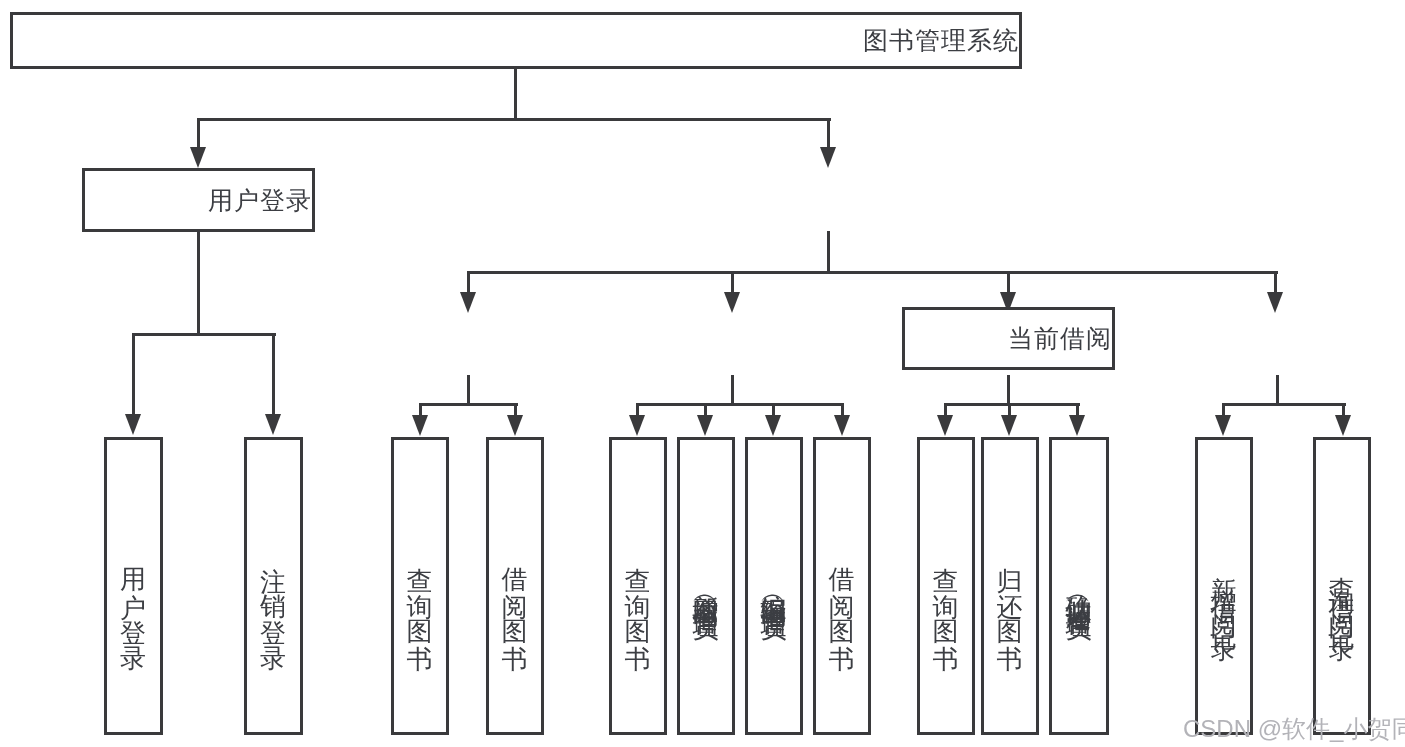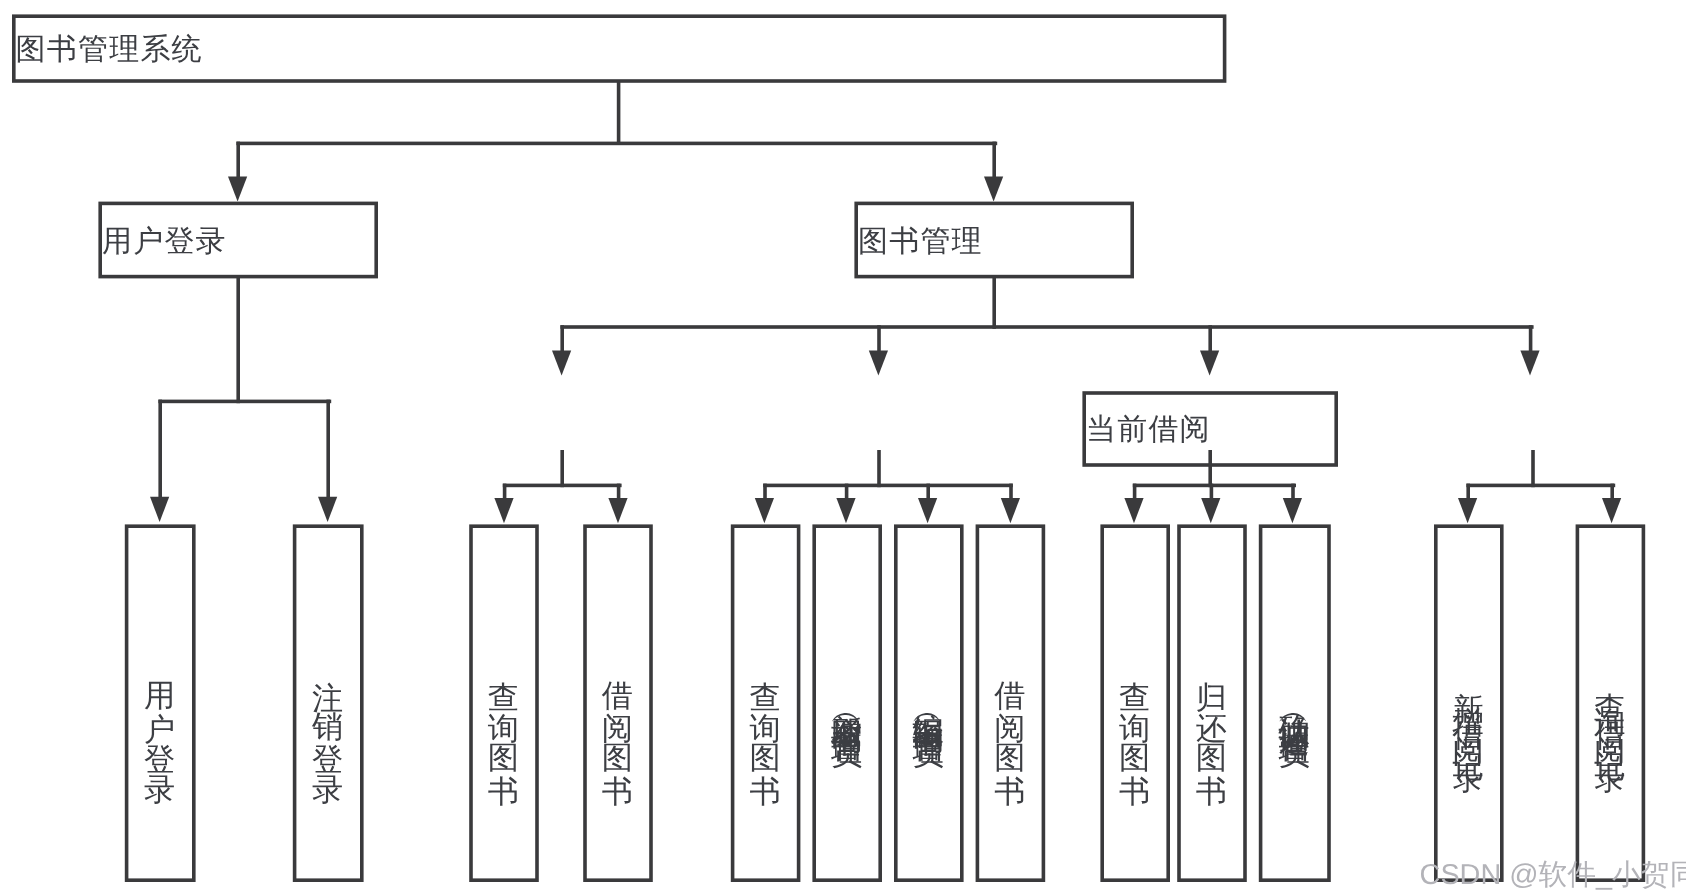--- a/index.html
+++ b/index.html
@@ -17,21 +17,21 @@
     overflow: hidden;
     font-family: "Liberation Sans", "DejaVu Sans", sans-serif;
   }
   .node {
     position: absolute;
     box-sizing: border-box;
     border: 3px solid var(--line);
     background: var(--bg);
     display: flex;
     align-items: center;
-    justify-content: flex-start;
+    justify-content: flex-end;
   }
   .node-label {
     color: var(--text);
     font-size: 25px;
     letter-spacing: 1px;
     white-space: nowrap;
   }
   .leaf {
     position: absolute;
     box-sizing: border-box;
@@ -85,44 +85,41 @@
 
   <div class="vline" style="left:514px; top:67px; height:52px;"></div>
   <div class="hline" style="left:197px; top:118px; width:634px;"></div>
   <div class="vline" style="left:197px; top:118px; height:31px;"></div>
   <div class="ahead" style="left:190px; top:147px;"></div>
   <div class="vline" style="left:827px; top:118px; height:31px;"></div>
   <div class="ahead" style="left:820px; top:147px;"></div>
 
   <div class="node" style="left:82px; top:168px; width:233px; height:64px;">
     <span class="node-label">用户登录</span>
-  </div>
-  <div class="node" style="left:712px; top:168px; width:233px; height:64px;">
-    <span class="node-label">图书管理</span>
   </div>
 
   <div class="vline" style="left:197px; top:231px; height:105px;"></div>
   <div class="hline" style="left:132px; top:333px; width:144px;"></div>
   <div class="vline" style="left:132px; top:333px; height:83px;"></div>
   <div class="ahead" style="left:125px; top:414px;"></div>
   <div class="vline" style="left:272px; top:333px; height:83px;"></div>
   <div class="ahead" style="left:265px; top:414px;"></div>
 
   <div class="vline" style="left:827px; top:231px; height:43px;"></div>
   <div class="hline" style="left:467px; top:271px; width:811px;"></div>
   <div class="vline" style="left:467px; top:271px; height:24px;"></div>
   <div class="ahead" style="left:460px; top:292px;"></div>
   <div class="vline" style="left:731px; top:271px; height:24px;"></div>
   <div class="ahead" style="left:724px; top:292px;"></div>
   <div class="vline" style="left:1007px; top:271px; height:24px;"></div>
   <div class="ahead" style="left:1000px; top:292px;"></div>
   <div class="vline" style="left:1274px; top:271px; height:24px;"></div>
   <div class="ahead" style="left:1267px; top:292px;"></div>
 
-  <div class="node" style="left:902px; top:326px; width:213px; height:63px;">
+  <div class="node" style="left:902px; top:307px; width:213px; height:63px;">
     <span class="node-label">当前借阅</span>
   </div>
 
   <div class="vline" style="left:467px; top:375px; height:31px;"></div>
   <div class="hline" style="left:419px; top:403px; width:99px;"></div>
   <div class="vline" style="left:419px; top:403px; height:14px;"></div>
   <div class="ahead" style="left:412px; top:415px;"></div>
   <div class="vline" style="left:514px; top:403px; height:14px;"></div>
   <div class="ahead" style="left:507px; top:415px;"></div>
 

